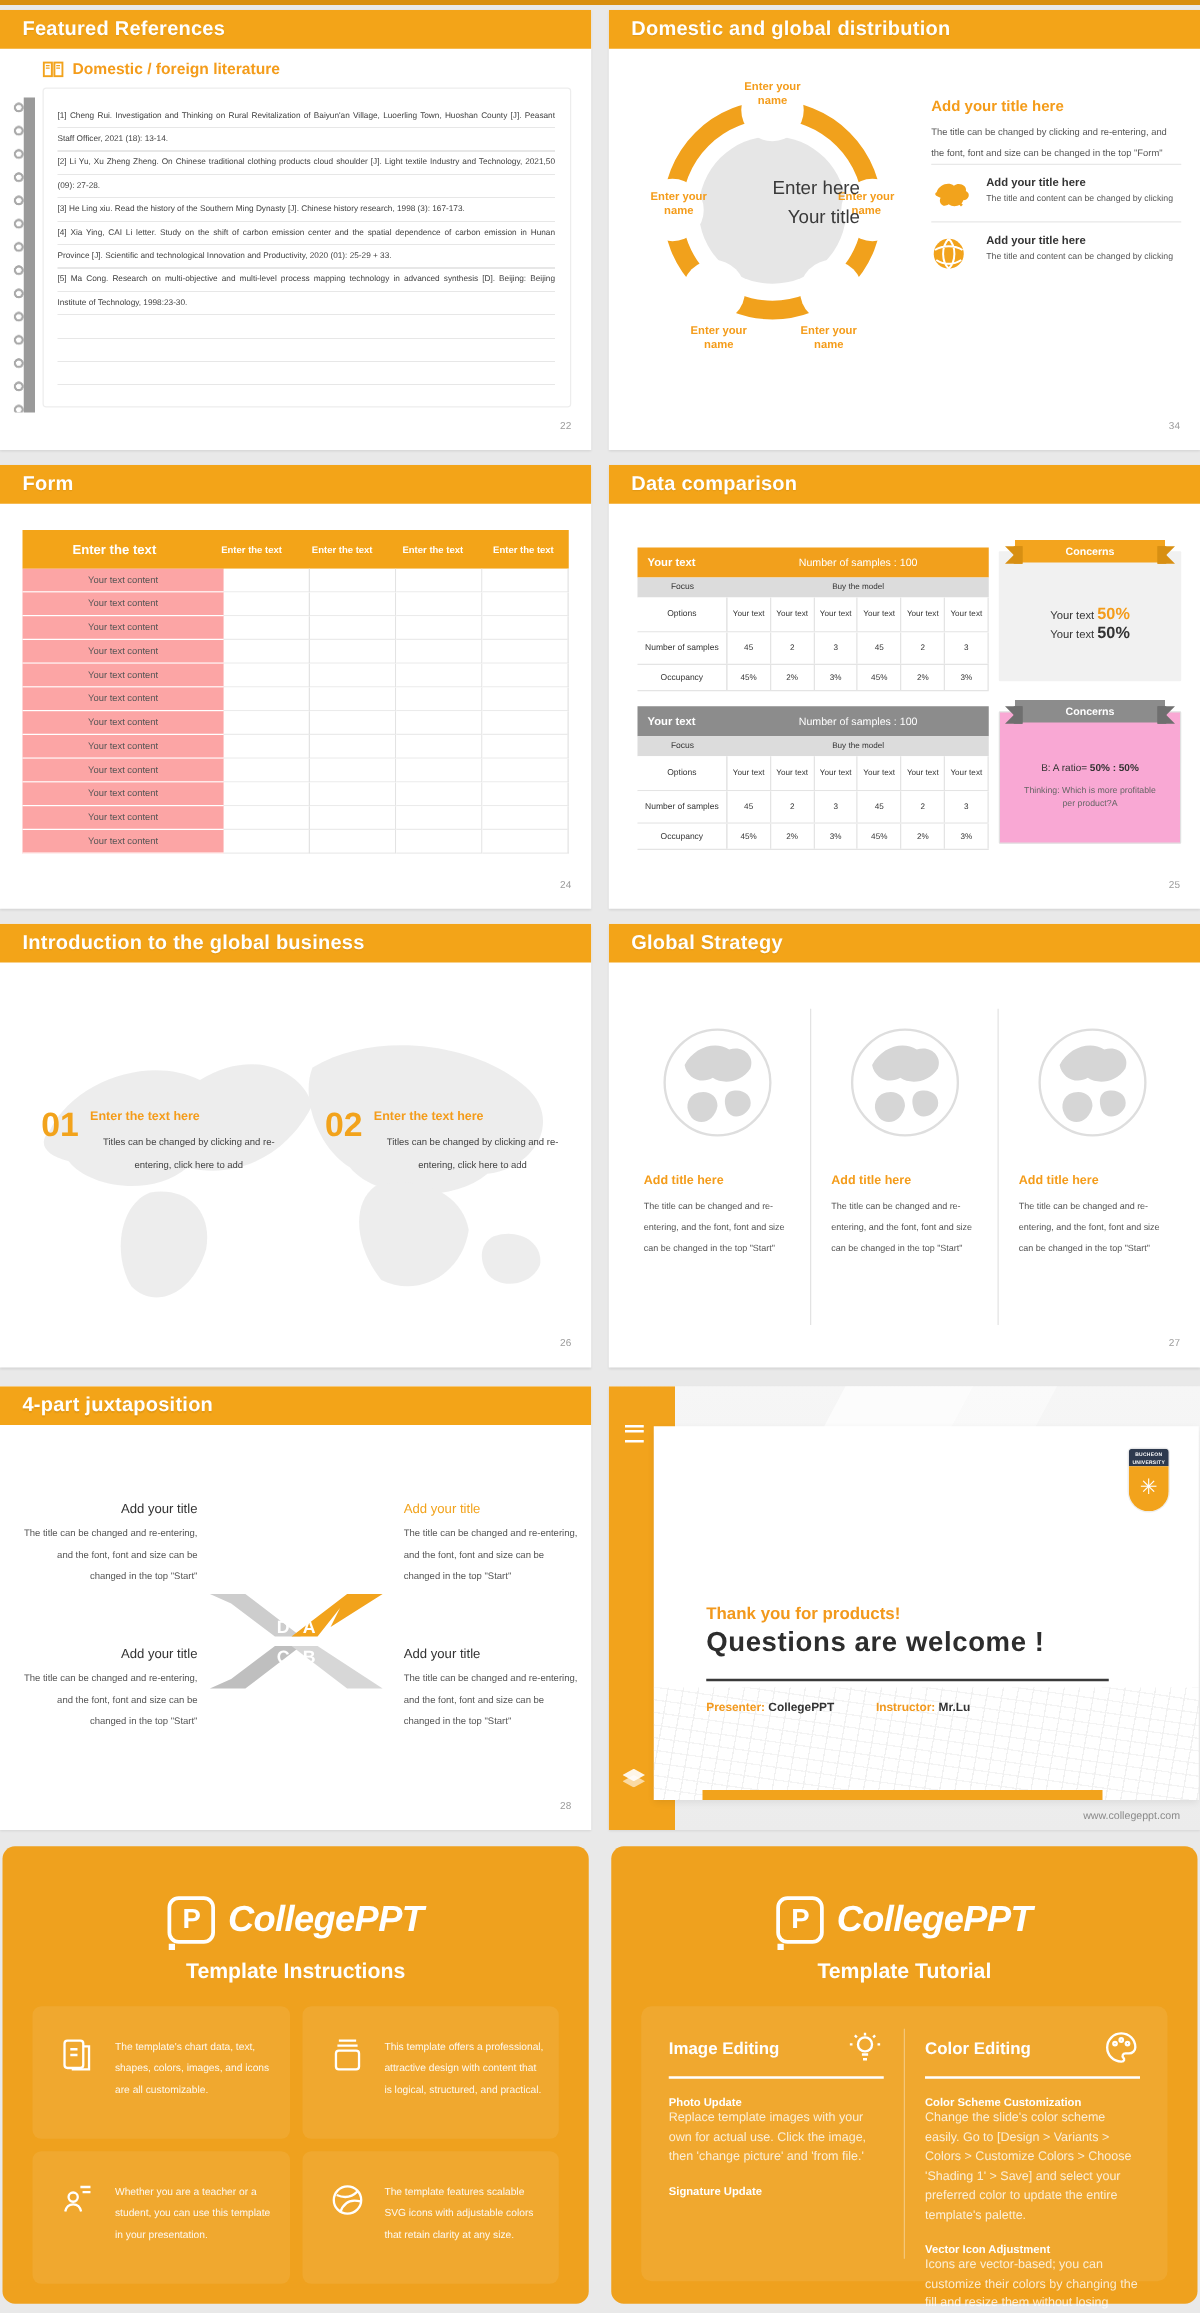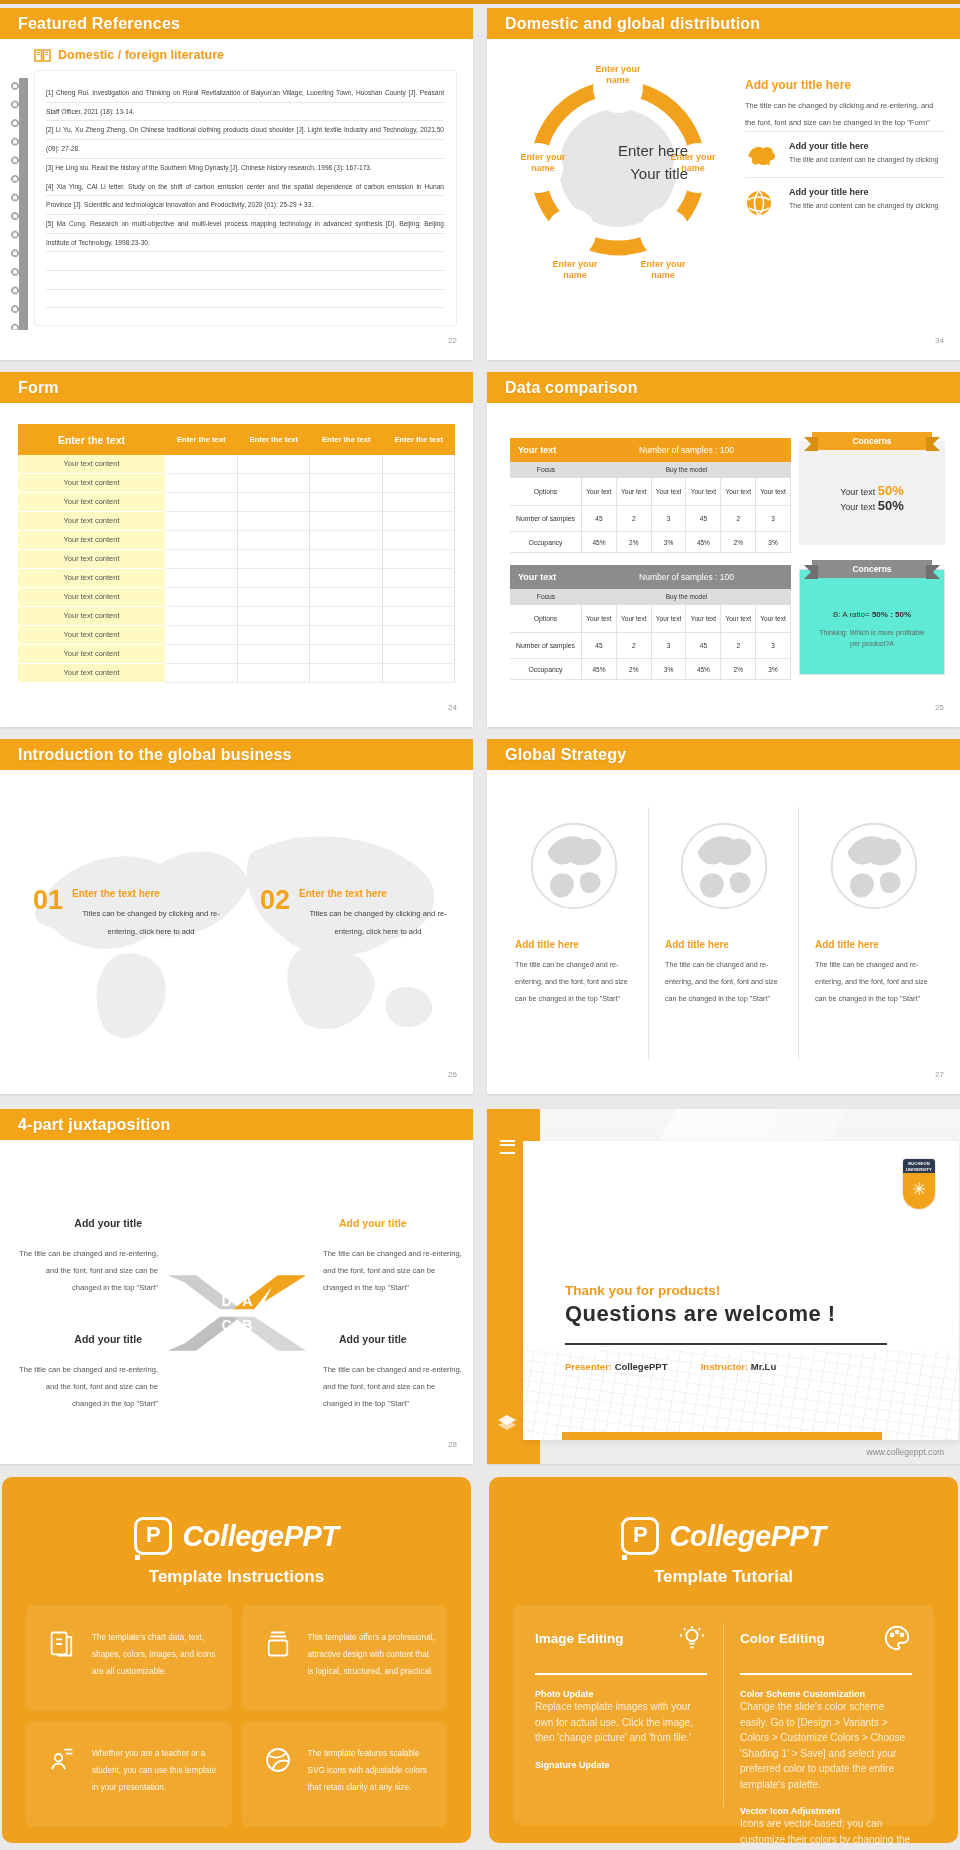--- a/index.html
+++ b/index.html
@@ -51,21 +51,21 @@
   .d23item .ic{flex:0 0 34px;padding-top:2px}
   .d23item h4{margin:0;font-size:9px;color:#333;font-weight:bold}
   .d23item p{margin:3px 0 0;font-size:7px;line-height:12.5px;color:#555}
 
   
   .ftable{position:absolute;left:18px;top:52px;width:437px}
   .fhead{display:flex;height:31px;background:#f3a418;color:#fff;align-items:center}
   .fc0{width:147px;text-align:center;font-weight:bold;font-size:10.5px}
   .fhc{flex:1;text-align:center;font-weight:bold;font-size:7.6px}
   .frow{display:flex;height:19px}
-  .flabel{width:147px;background:#fef9c3;border-bottom:1.6px solid #fff;box-sizing:border-box;
+  .flabel{width:161px;background:#fca5a5;border-bottom:1.6px solid #fff;box-sizing:border-box;
           text-align:center;font-size:7.5px;color:#555;line-height:17px}
   .fcell{flex:1;background:#fff;border-right:1px solid #e3e3e3;border-bottom:1px solid #ebebeb;box-sizing:border-box}
 
   
   .dtable{position:absolute;left:23px;width:281px;font-size:6.5px;color:#333}
   .dt1{top:66px}.dt2{top:193px}
   .dhead{display:flex;height:24px;align-items:center;color:#fff}
   .dt1 .dhead{background:#f2a01c}.dt2 .dhead{background:#8c8c8c}
   .dh1{width:72px;padding-left:8px;box-sizing:border-box;font-weight:bold;font-size:9px}
   .dh2{flex:1;text-align:center;font-size:8.5px}
@@ -81,21 +81,21 @@
   .cn1{top:60px}.cn2{top:188px}
   .cribbon{position:relative;margin:0 13px;height:18px;line-height:18px;text-align:center;
            color:#fff;font-weight:bold;font-size:8.5px;z-index:2}
   .cn1 .cribbon{background:#f3a41e}.cn2 .cribbon{background:#8c8c8c}
   .cribbon::before,.cribbon::after{content:"";position:absolute;top:5px;border:7px solid #d88f12;z-index:-1}
   .cn2 .cribbon::before,.cn2 .cribbon::after{border-color:#6f6f6f}
   .cribbon::before{left:-8px;border-left-color:transparent!important}
   .cribbon::after{right:-8px;border-right-color:transparent!important}
   .cbody{margin-top:-9px;border-radius:1px}
   .cn1 .cbody{background:#f1f1f1;height:104px}
-  .cn2 .cbody{background:#5eead4;border:1px solid #e0e0e0;height:104px}
+  .cn2 .cbody{background:#f9a8d4;border:1px solid #e0e0e0;height:104px}
   .cline{text-align:center;font-size:9px;color:#333}
   .cn1 .cline:first-of-type{padding-top:42px}
   .cline .big{font-size:13px;font-weight:bold}
   .cline .big.o{color:#f49c1a}
   .cratio{text-align:center;font-size:8px;color:#333;padding-top:40px}
   .cnote{margin:8px auto 0;width:112px;text-align:center;font-size:7px;line-height:11px;color:#666}
 
   
   .wmap{position:absolute;left:0;top:45px;width:473px;height:280px;opacity:.6}
   .g-items > div{position:absolute;top:146px;display:flex;gap:9px}
@@ -108,21 +108,21 @@
   
   .gs-wrap{position:absolute;left:12px;right:12px;top:68px;bottom:34px;display:flex}
   .gs-col{flex:1;padding:0 16px;text-align:left}
   .gs-col + .gs-col{border-left:1px solid #e3e3e3}
   .gs-col svg{display:block;margin:12px auto 0}
   .gs-col h3{margin:26px 0 0;font-size:10px;font-weight:bold;color:#f49c1a}
   .gs-col p{margin:6px 0 0;font-size:7.2px;line-height:17px;color:#555}
 
   
   .quad{position:absolute;width:140px}
-  .quad h3{margin:16px;font-size:10.5px;font-weight:bold;color:#333}
+  .quad h3{margin:0;font-size:10.5px;font-weight:normal;color:#333}
   .quad p{margin:5px 0 0;font-size:7.6px;line-height:17px;color:#555}
   .q-tl{left:18px;top:92px;text-align:right}
   .q-tr{left:323px;top:92px;text-align:left}
   .q-bl{left:18px;top:208px;text-align:right}
   .q-br{left:323px;top:208px;text-align:left}
   .q-tr h3{color:#f2a31c}
   .xgraphic{position:absolute;left:166px;top:162px}
 
   
   .s29{background:linear-gradient(180deg,#f6f6f6,#ececec)}
@@ -167,21 +167,21 @@
   .paneltitle{position:absolute;left:0;right:0;top:90px;text-align:center;font-size:17px;font-weight:bold}
   .pitems{position:absolute;left:24px;right:24px;top:128px;bottom:16px;display:grid;
           grid-template-columns:1fr 1fr;grid-template-rows:1fr 1fr;gap:10px}
   .pitem{background:rgba(255,255,255,.08);border-radius:7px;display:flex;gap:14px;padding:24px 10px 10px 22px;box-sizing:border-box}
   .pitem .ic{flex:0 0 30px}
   .pitem p{margin:0;font-size:8.2px;line-height:17px;color:rgba(255,255,255,.92)}
   .tutbox{position:absolute;left:24px;right:24px;top:128px;bottom:18px;background:rgba(255,255,255,.08);
           border-radius:8px;display:flex;padding:18px 6px}
   .tutcol{flex:1;padding:0 16px}
   .tutcol + .tutcol{border-left:1px solid rgba(255,255,255,.35)}
-  .tuthead{display:flex;justify-content:space-between;align-items:center;border-bottom:2px solid #fff;padding-bottom:20px}
+  .tuthead{display:flex;justify-content:space-between;align-items:center;border-bottom:2px solid #fff;padding-bottom:8px}
   .tuthead h3{margin:0;font-size:13.5px;font-weight:bold}
   .tutsec h4{margin:14px 0 0;font-size:9px;font-weight:bold}
   .tutsec p{margin:0 0 0;font-size:10px;line-height:15.5px;color:rgba(255,255,255,.8)}
 
   svg{display:block}
 </style>
 </head>
 <body>
 
 <div class="topstrip"></div>

